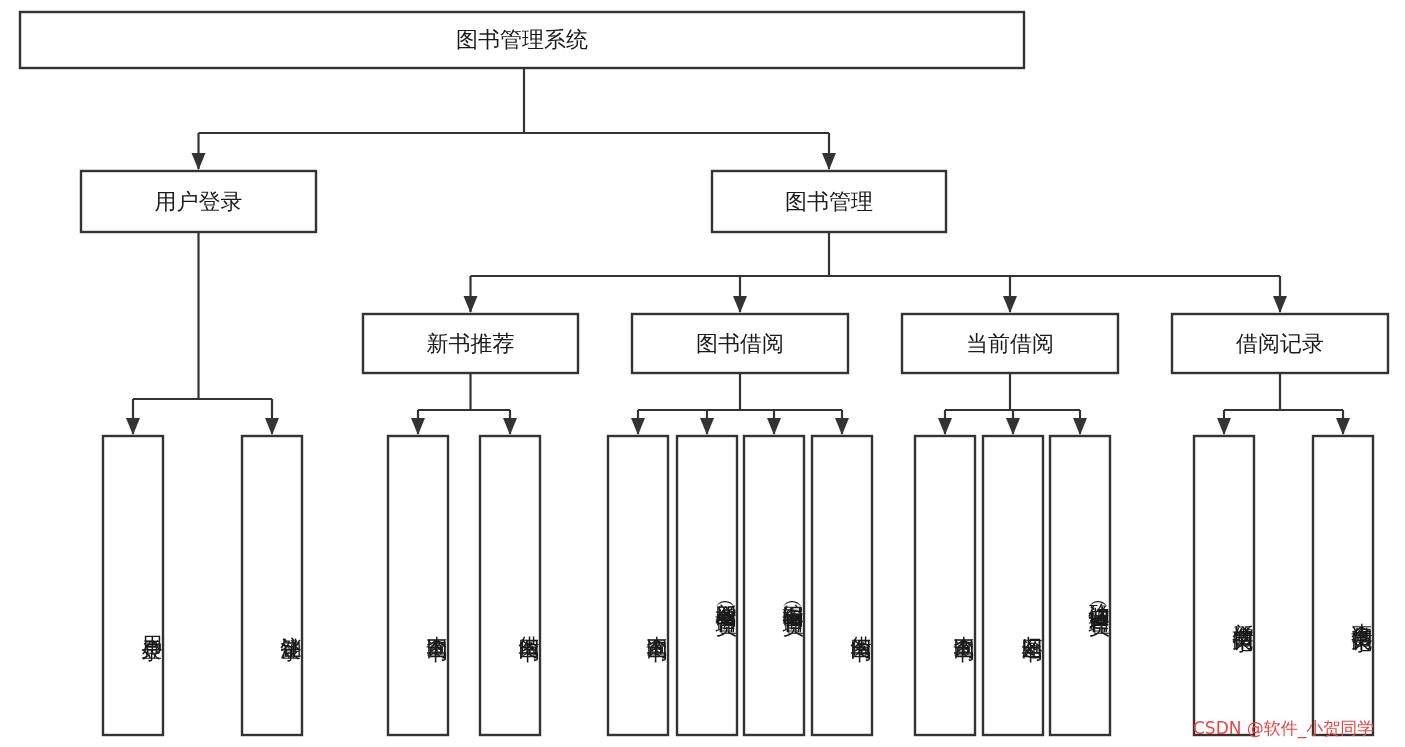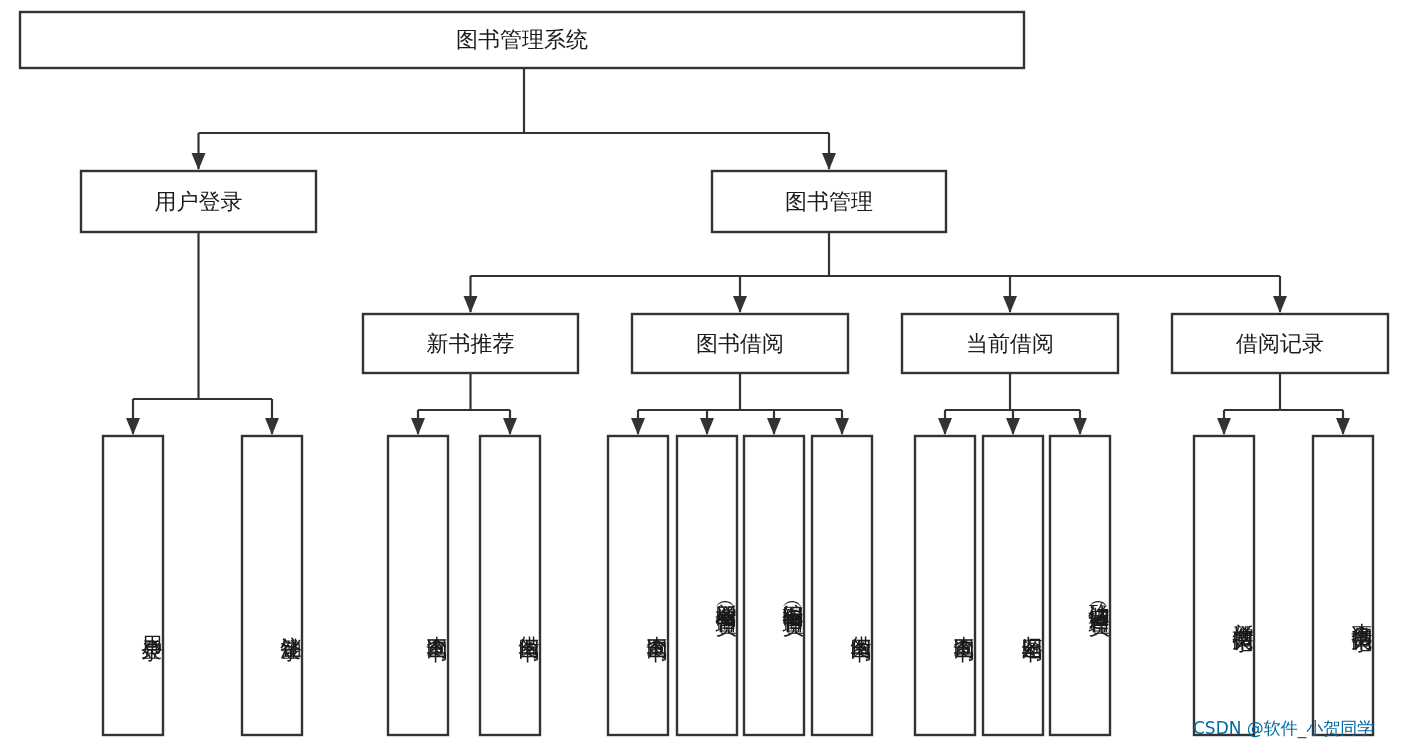--- a/index.html
+++ b/index.html
@@ -54,21 +54,21 @@
     display: flex;
     align-items: flex-start;
     justify-content: center;
     white-space: nowrap;
     pointer-events: none;
   }
   .watermark {
     position: absolute;
     font-family: "DejaVu Sans", "Liberation Sans", sans-serif;
     font-size: 17px;
-    color: #0369a1;
+    color: #ef4444;
     white-space: nowrap;
   }
 </style>
 </head>
 <body>
 
 <div id="diagram-root">
   <svg id="diagram-svg" width="1405" height="747" viewBox="0 0 1405 747" xmlns="http://www.w3.org/2000/svg">
     <g id="connector-layer">
         <polyline points="524,68 524,133" class="connector"></polyline>

